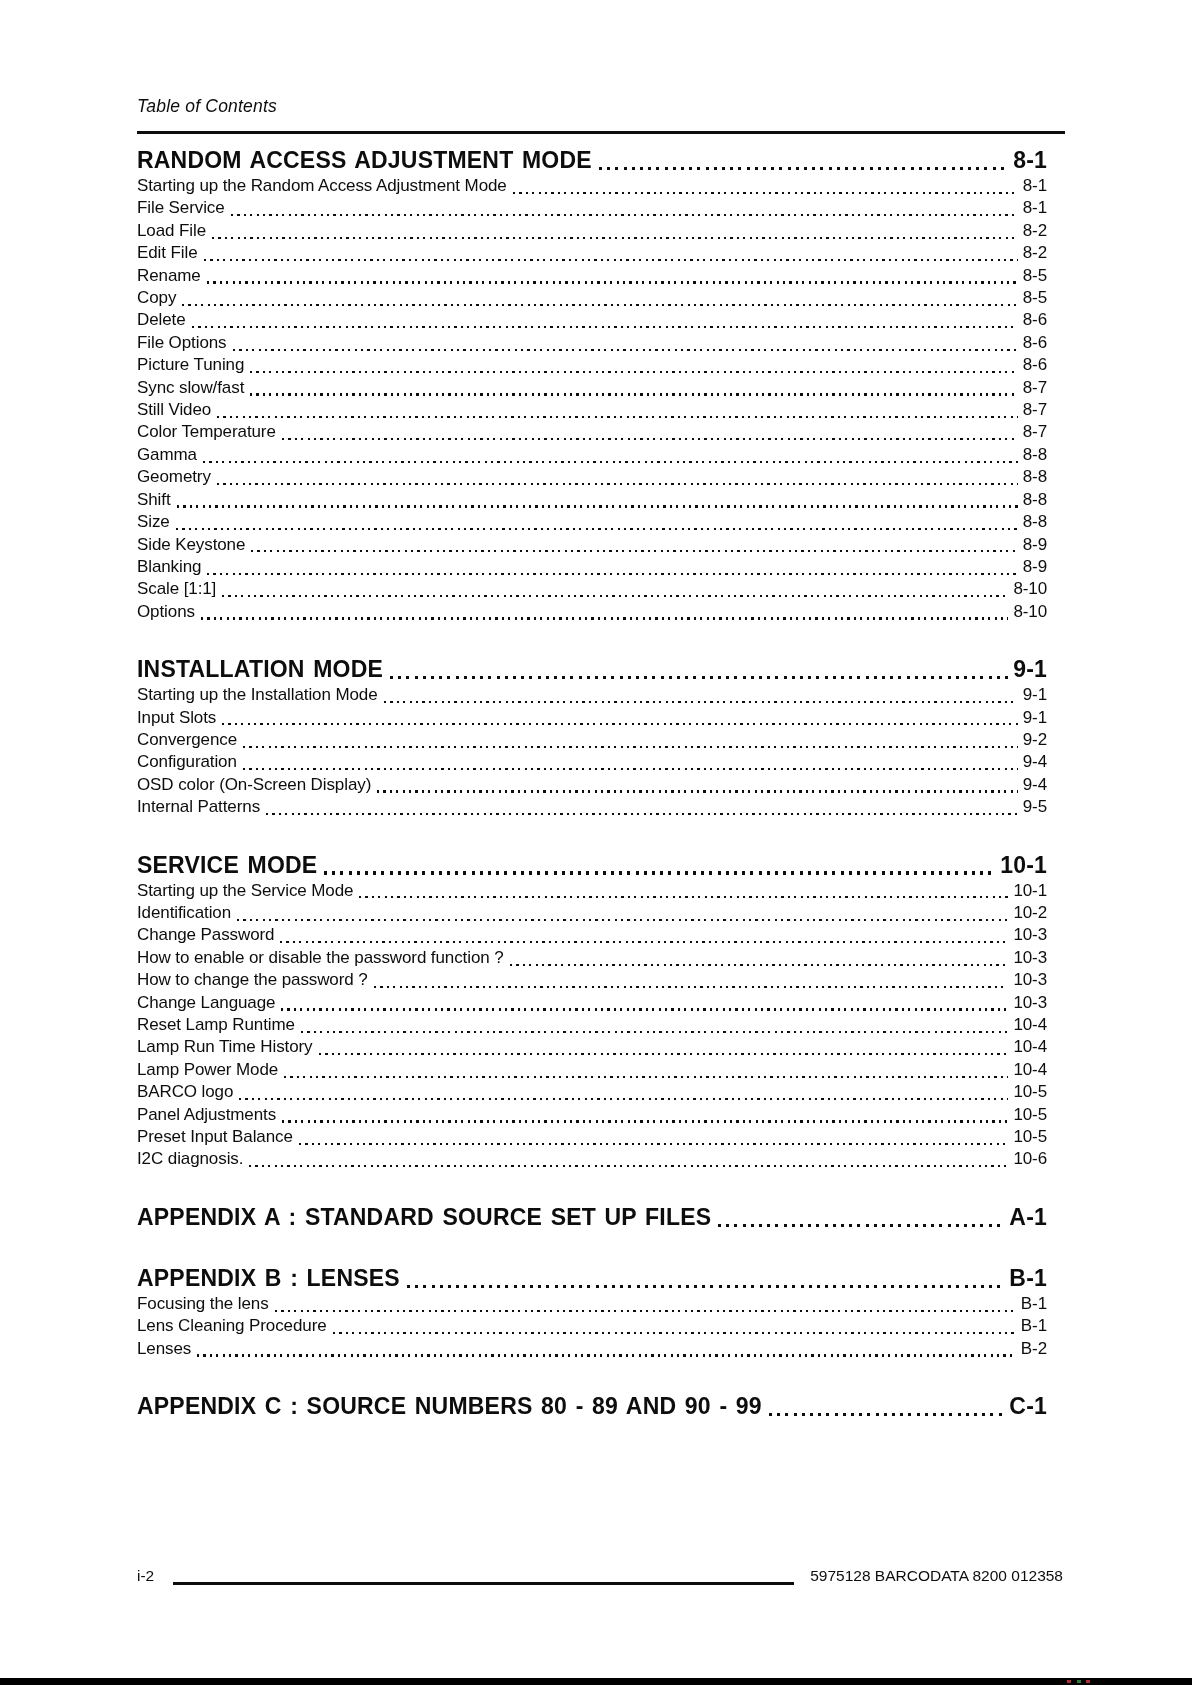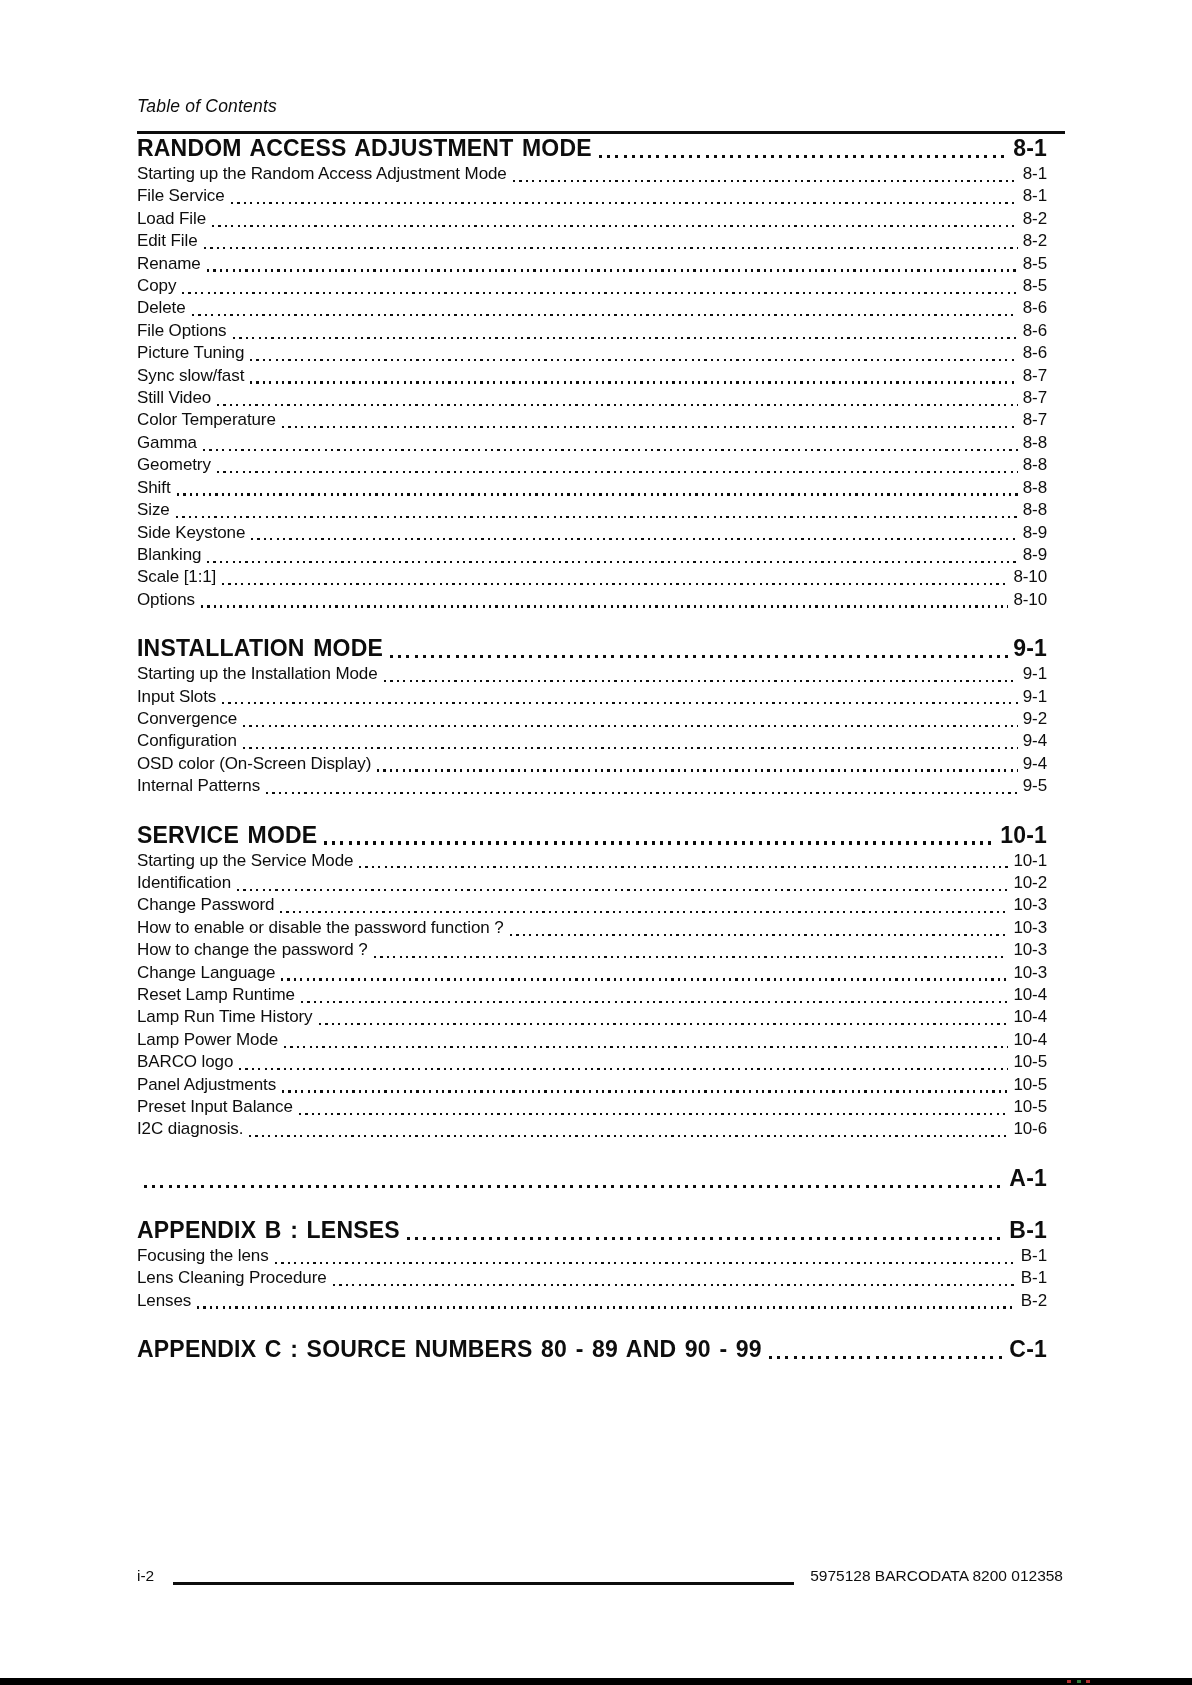--- a/index.html
+++ b/index.html
@@ -23,22 +23,22 @@
     line-height: 20px;
     letter-spacing: 0.2px;
   }
   .header-rule {
     height: 3px;
     width: 928px;
     background: #0d0d0d;
     margin-top: 15px;
   }
   .toc-sections { width: 100%; }
-  .section { margin-top: 23px; }
-  .section:first-of-type { margin-top: 0; }
+  .section { margin-top: 32px; }
+  .section:first-of-type { margin-top: 12px; }
   .heading-row {
     display: flex;
     align-items: baseline;
     font-weight: bold;
     font-size: 23px;
     line-height: 29px;
     letter-spacing: 0.2px;
     word-spacing: 2px;
     white-space: nowrap;
   }
@@ -353,20 +353,21 @@
   <div class="row">
     <span>I2C diagnosis.</span>
     <span class="dots"></span>
     <span>10-6</span>
   </div>
 </div>
   </div>
 
   <div class="section">
     <div class="heading-row">
+      <span>APPENDIX A : STANDARD SOURCE SET UP FILES</span>
       <span class="dots"></span>
       <span>A-1</span>
     </div>
     <div></div>
   </div>
 
   <div class="section">
     <div class="heading-row">
       <span>APPENDIX B : LENSES</span>
       <span class="dots"></span>

